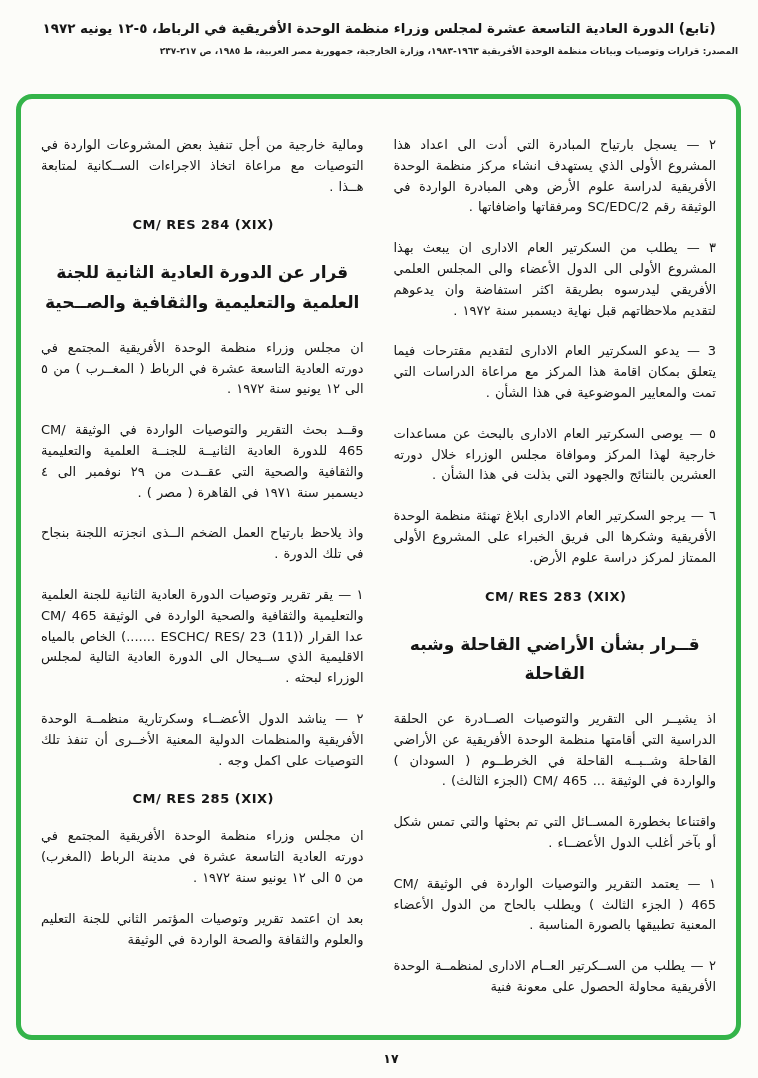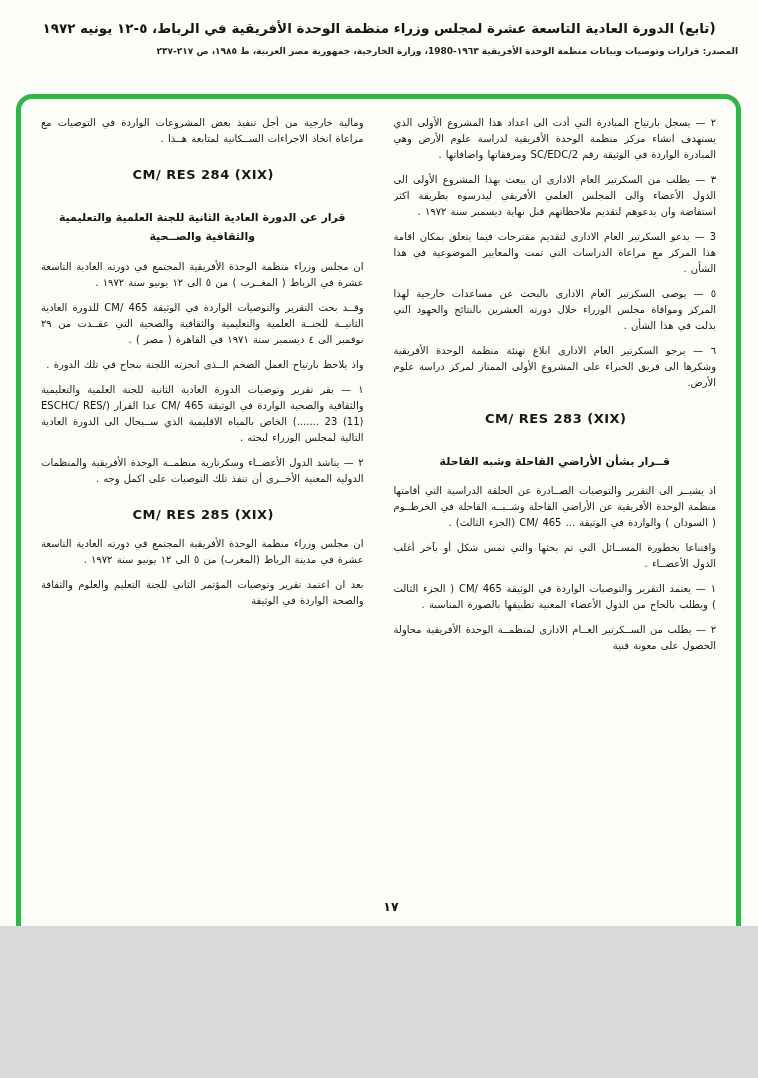--- a/index.html
+++ b/index.html
@@ -1,18 +1,18 @@
 <!DOCTYPE html>
 <html lang="ar"><head>
 <meta charset="utf-8">
 <style>
   * { margin:0; padding:0; box-sizing:border-box; }
   html,body { background:#d9d9d9; }
   .page {
-    width:758px; height:926px; margin:0 auto; position:relative;
+    width:758px; height:1078px; margin:0 auto; position:relative;
     background:#fcfcf9; color:#161616;
     font-family:"DejaVu Sans", sans-serif;
     overflow:hidden;
   }
   .header { padding-top:18px; }
   .header-title {
     direction:rtl; text-align:center; font-weight:bold;
     font-size:13.5px; padding:0 18px; line-height:1.5;
   }
   .header-source {
@@ -20,44 +20,44 @@
     font-size:9px; padding:8px 20px 0 20px; color:#222;
   }
   .green-box {
     position:absolute; left:16px; top:94px; width:725px; height:946px;
     border:5px solid #34b44a; border-radius:16px;
     padding:16px 20px; background:#fcfcf9; overflow:hidden;
   }
   .columns { display:flex; direction:rtl; gap:30px; height:100%; }
   .col { flex:1; overflow:hidden; min-width:0; }
   .block-p {
-    direction:rtl; text-align:justify; font-size:10px;
-    line-height:1.6; margin-bottom:9px; word-spacing:1px;
+    direction:rtl; text-align:justify; font-size:13px;
+    line-height:1.6; margin-bottom:9px; word-spacing:1px;margin-top:20px;
   }
   .block-h {
     direction:rtl; text-align:center; font-weight:bold;
-    font-size:11px; line-height:1.75; margin:26px 4px 12px 4px;
+    font-size:17px; line-height:1.75; margin:26px 4px 12px 4px;
   }
   .block-ref {
     direction:ltr; text-align:center; font-weight:bold;
     font-size:13px; margin:20px 0 14px 2px; letter-spacing:0.5px;
   }
   .page-number {
     position:absolute; bottom:12px; left:12px; width:100%;
     text-align:center; font-size:12.5px; font-weight:bold;
   }
 </style>
 </head>
 <body>
 
 <div class="page">
 
   <div class="header">
     <div class="header-title">(تابع) الدورة العادية التاسعة عشرة لمجلس وزراء منظمة الوحدة الأفريقية في الرباط، ٥-١٢ يونيه ١٩٧٢</div>
-    <div class="header-source">المصدر: قرارات وتوصيات وبيانات منظمة الوحدة الأفريقية ١٩٦٣-1980، وزارة الخارجية، جمهورية مصر العربية، ط ١٩٨٥، ص ٢١٧-٢٣٧</div>
+    <div class="header-source">المصدر: قرارات وتوصيات وبيانات منظمة الوحدة الأفريقية ١٩٦٣-١٩٨٣، وزارة الخارجية، جمهورية مصر العربية، ط ١٩٨٥، ص ٢١٧-٢٣٧</div>
   </div>
 
   <div class="green-box" style="border-color: rgb(52, 180, 74);">
     <div class="columns">
       <div class="col">
           <div class="block-p">٢ — يسجل بارتياح المبادرة التي أدت الى اعداد هذا المشروع الأولى الذي يستهدف انشاء مركز منظمة الوحدة الأفريقية لدراسة علوم الأرض وهي المبادرة الواردة في الوثيقة رقم SC/EDC/2 ومرفقاتها واضافاتها .</div>
           <div class="block-p">٣ — يطلب من السكرتير العام الادارى ان يبعث بهذا المشروع الأولى الى الدول الأعضاء والى المجلس العلمي الأفريقي ليدرسوه بطريقة اكثر استفاضة وان يدعوهم لتقديم ملاحظاتهم قبل نهاية ديسمبر سنة ١٩٧٢ .</div>
           <div class="block-p">3 — يدعو السكرتير العام الادارى لتقديم مقترحات فيما يتعلق بمكان اقامة هذا المركز مع مراعاة الدراسات التي تمت والمعايير الموضوعية في هذا الشأن .</div>
           <div class="block-p">٥ — يوصى السكرتير العام الادارى بالبحث عن مساعدات خارجية لهذا المركز وموافاة مجلس الوزراء خلال دورته العشرين بالنتائج والجهود التي بذلت في هذا الشأن .</div>
           <div class="block-p">٦ — يرجو السكرتير العام الادارى ابلاغ تهنئة منظمة الوحدة الأفريقية وشكرها الى فريق الخبراء على المشروع الأولى الممتاز لمركز دراسة علوم الأرض.</div>

